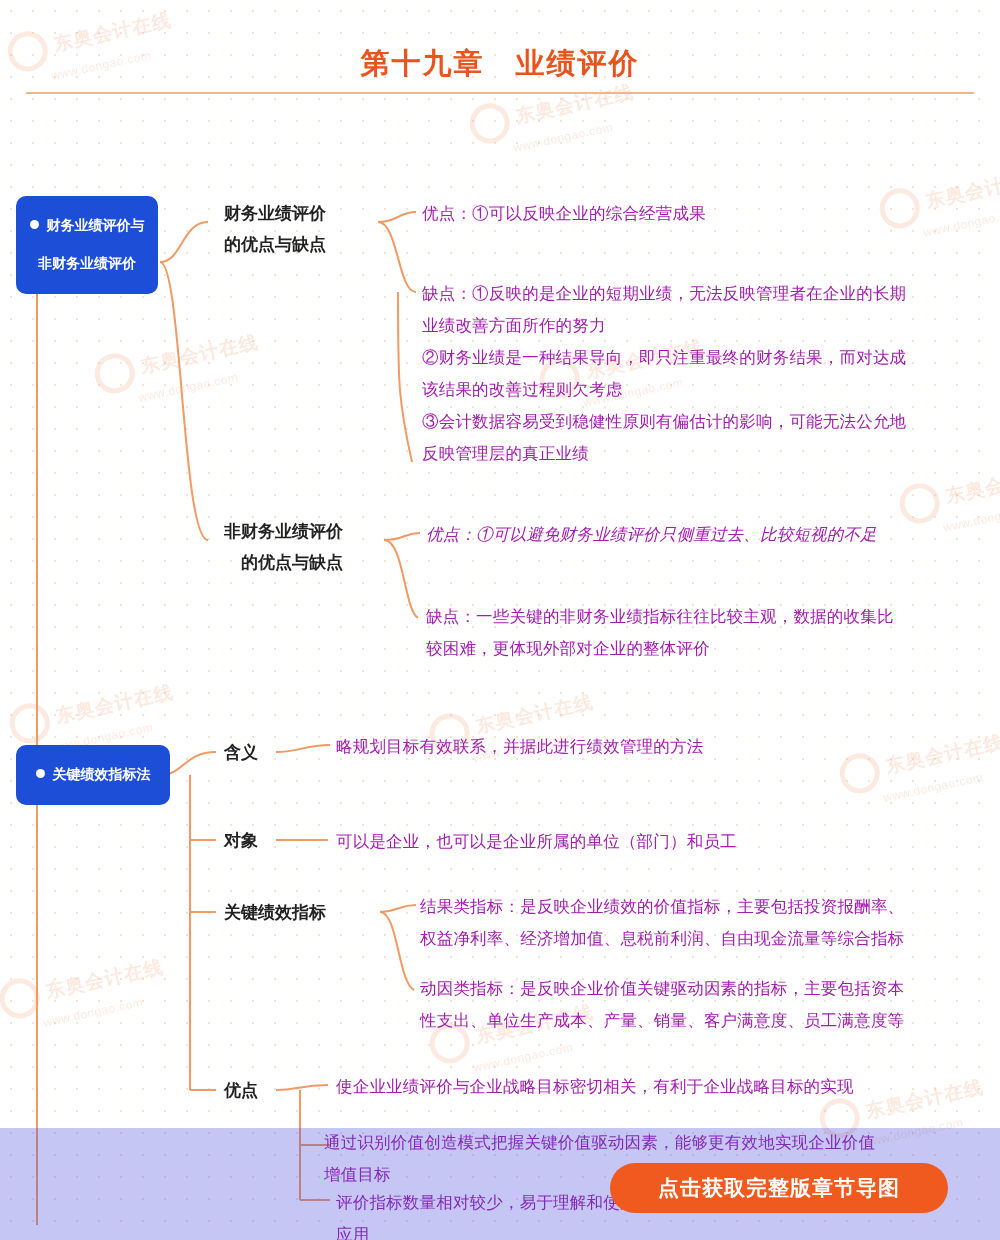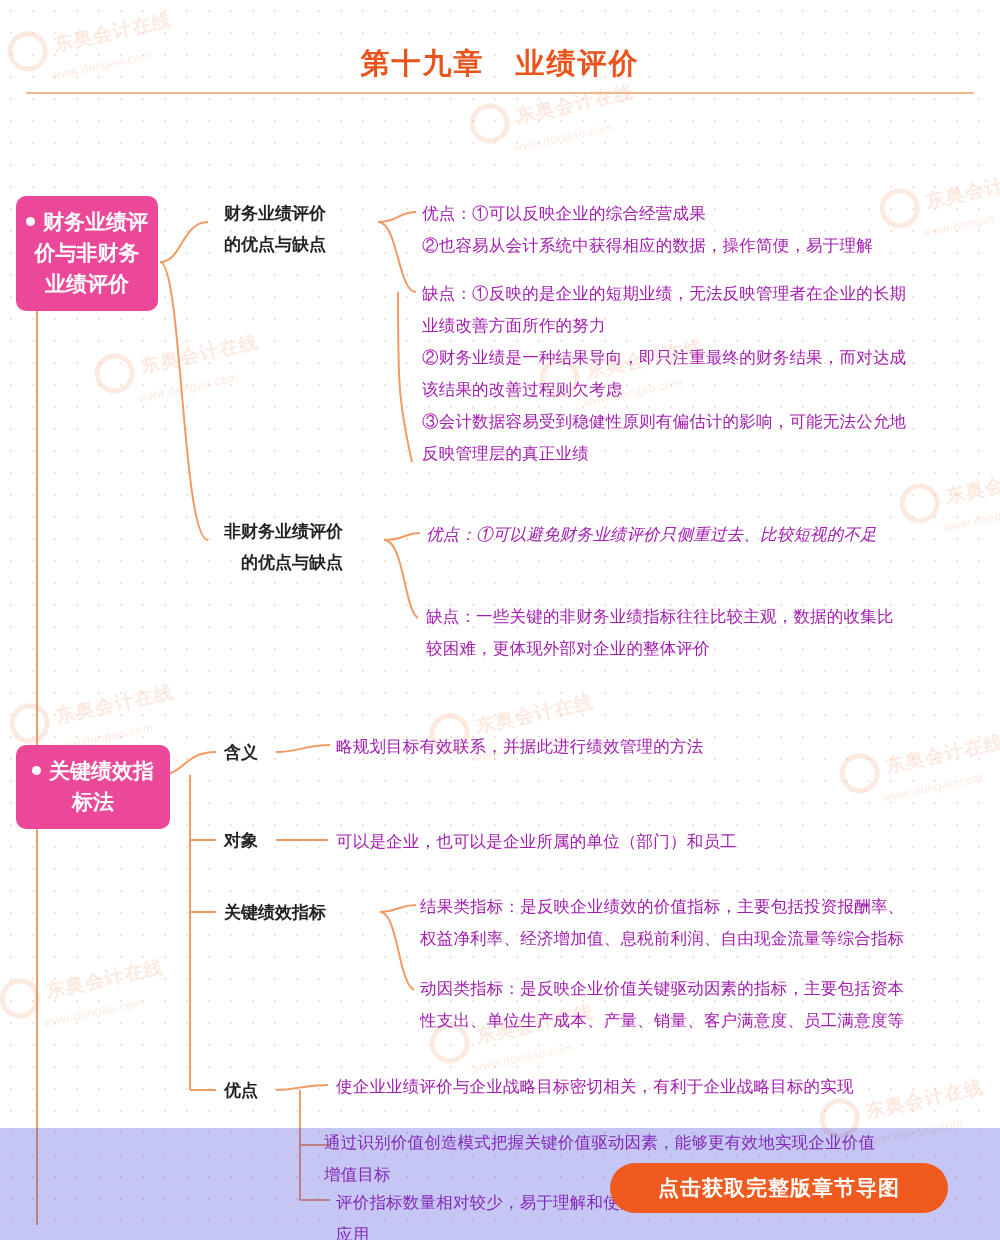--- a/index.html
+++ b/index.html
@@ -85,26 +85,26 @@
     left: 36px;
     top: 215px;
     width: 2px;
     height: 1010px;
     background: #f19a63;
   }
 
   
   .node1 {
     position: absolute;
-    background: #ec4899;
+    background: #1d4ed8;
     color: #ffffff;
     border-radius: 10px;
-    font-size: 21px;
-    font-weight: bold;
-    line-height: 31px;
+    font-size: 14px;
+    font-weight: bold;
+    line-height: 38px;
     text-align: center;
     padding: 10px 10px 12px 10px;
     box-sizing: border-box;
   }
   .node1 .bullet {
     display: inline-block;
     width: 9px; height: 9px;
     border-radius: 50%;
     background: #ffffff;
     vertical-align: middle;
@@ -289,21 +289,20 @@
 <div class="node2" style="left:224px; top:897px;">
   <div>关键绩效指标</div>
 </div>
 
 <div class="node2" style="left:224px; top:1075px;">
   <div>优点</div>
 </div>
 
 <div class="txt" style="left:422px; top:197px; width:560px;">
   <div>优点：①可以反映企业的综合经营成果</div>
-  <div>②也容易从会计系统中获得相应的数据，操作简便，易于理解</div>
 </div>
 
 <div class="txt" style="left:422px; top:277px; width:560px;">
   <div>缺点：①反映的是企业的短期业绩，无法反映管理者在企业的长期</div>
   <div>业绩改善方面所作的努力</div>
   <div>②财务业绩是一种结果导向，即只注重最终的财务结果，而对达成</div>
   <div>该结果的改善过程则欠考虑</div>
   <div>③会计数据容易受到稳健性原则有偏估计的影响，可能无法公允地</div>
   <div>反映管理层的真正业绩</div>
 </div>

